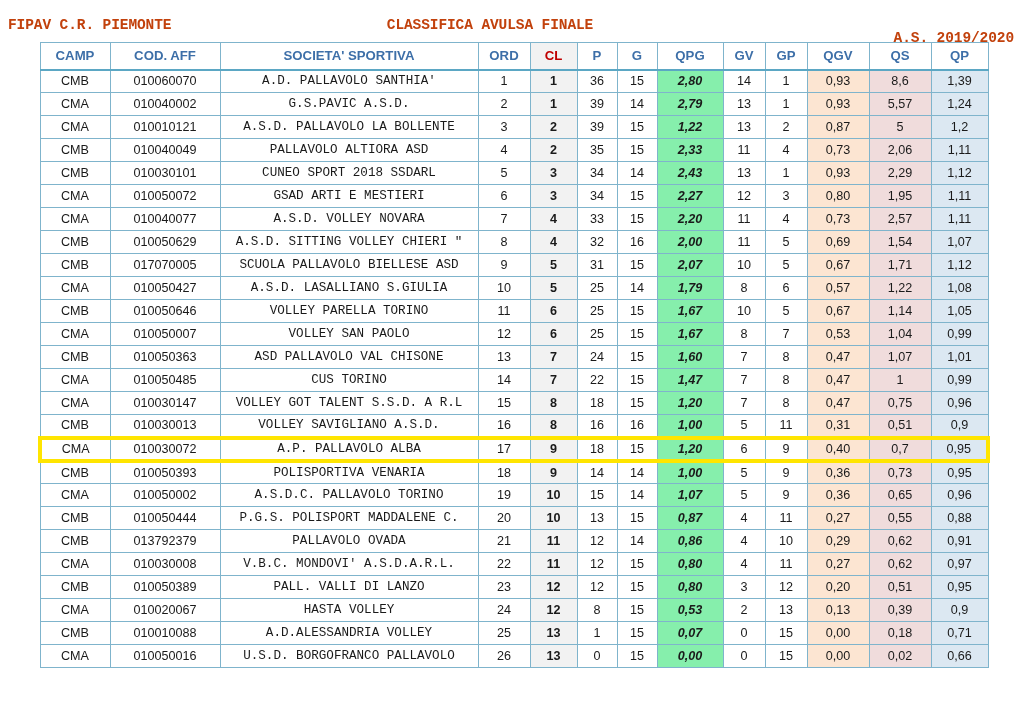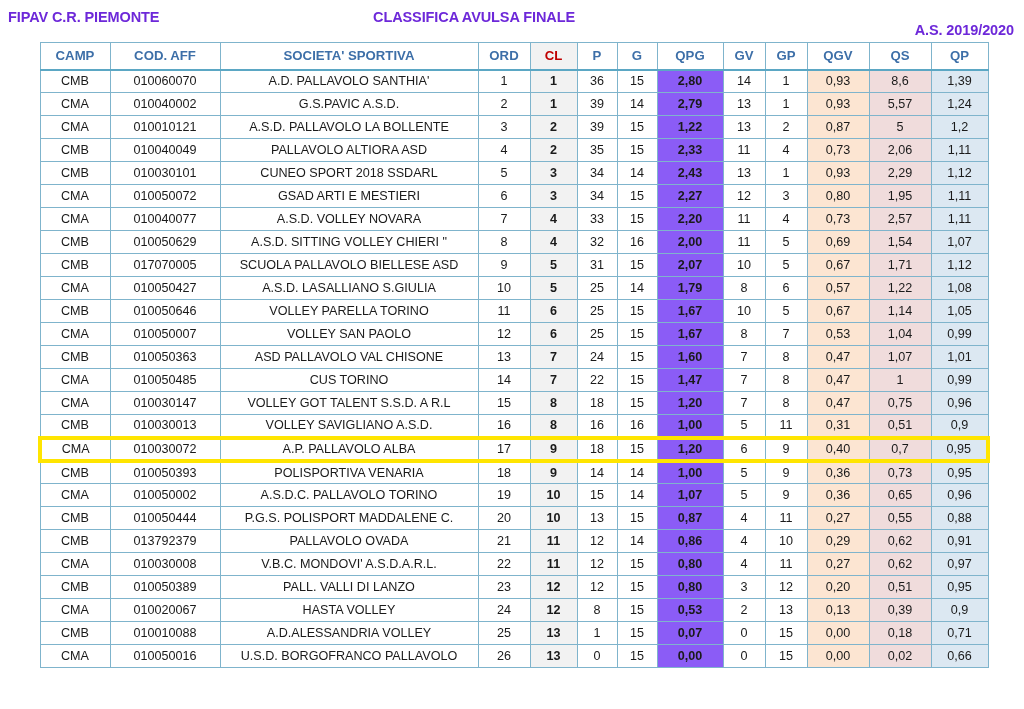--- a/index.html
+++ b/index.html
@@ -11,40 +11,42 @@
     width: 1024px;
     height: 709px;
     font-family: "Liberation Sans", sans-serif;
     overflow: hidden;
     position: relative;
   }
 
   
   .header {
     position: absolute;
-    top: 0;
+    top: 8px;
     left: 0;
     width: 1024px;
     height: 34px;
     display: flex;
     align-items: center;
-    color: #6d28d9;
+    color: #c2410c;
     font-weight: bold;
     font-size: 14.5px;
     letter-spacing: -0.1px;
+    font-family: Liberation Mono, monospace;
   }
   .header .left {
     position: absolute;
     left: 8px;
   }
   .header .center {
     position: absolute;
     left: 0;
     width: 948px;
     text-align: center;
+    padding-left: 16px;
   }
   .header .right {
     position: absolute;
     right: 10px;
     margin-top: 26px;
   }
 
   
   .table-wrap {
     position: absolute;
@@ -95,26 +97,26 @@
   col.c-qpg    { width: 66px; }
   col.c-gv     { width: 42px; }
   col.c-gp     { width: 42px; }
   col.c-qgv    { width: 62px; }
   col.c-qs     { width: 62px; }
   col.c-qp     { width: 57px; }
 
   
   td.camp  { }
   td.cod   { }
-  td.soc   { text-align: left; padding-left: 6px; }
+  td.soc   { text-align: left; padding-left: 6px; font-family: Liberation Mono, monospace; }
   td.ord   { }
   td.cl    { background: #f2f2f2; color: #c00000; font-weight: bold; }
   td.p     { }
   td.g     { }
-  td.qpg   { background: #8b5cf6; font-weight: bold; }
+  td.qpg   { background: #86efac; font-weight: bold; font-style: italic; }
   td.gv    { }
   td.gp    { }
   td.qgv   { background: #fce5d2; }
   td.qs    { background: #f0dcdc; }
   td.qp    { background: #dce8f2; }
 
   
   tr.highlight td {
     border-top: 4px solid #ffe500;
     border-bottom: 4px solid #ffe500;

